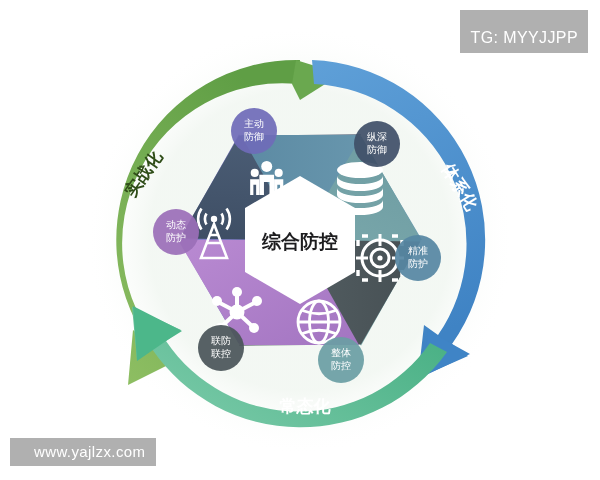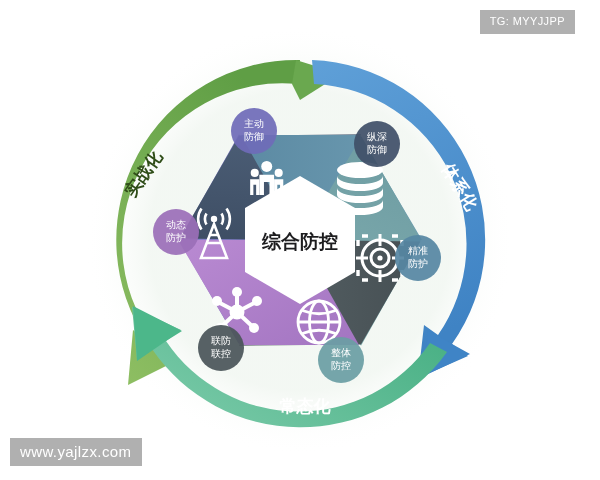--- a/index.html
+++ b/index.html
@@ -32,30 +32,30 @@
   .watermark {
     position: absolute;
     background: #b0b0b0;
     color: #ffffff;
     font-family: "Liberation Sans", "DejaVu Sans", sans-serif;
     letter-spacing: 0.4px;
     white-space: nowrap;
     line-height: 1;
   }
   #wm-top {
-    right: 25px;
+    right: 12px;
     top: 10px;
-    font-size: 11px;
-    padding: 6px 10px 7px 10px;
+    font-size: 16px;
+    padding: 20px 10px 7px 10px;
   }
   #wm-bottom {
     left: 10px;
     bottom: 14px;
     font-size: 15px;
-    padding: 6px 11px 7px 10px;
+    padding: 6px 11px 7px 24px;
     text-align: right;
   }
   .cjk {
     font-family: "DejaVu Sans", "Liberation Sans", sans-serif;
   }
 </style>
 </head>
 <body>
 
 <div id="stage">

